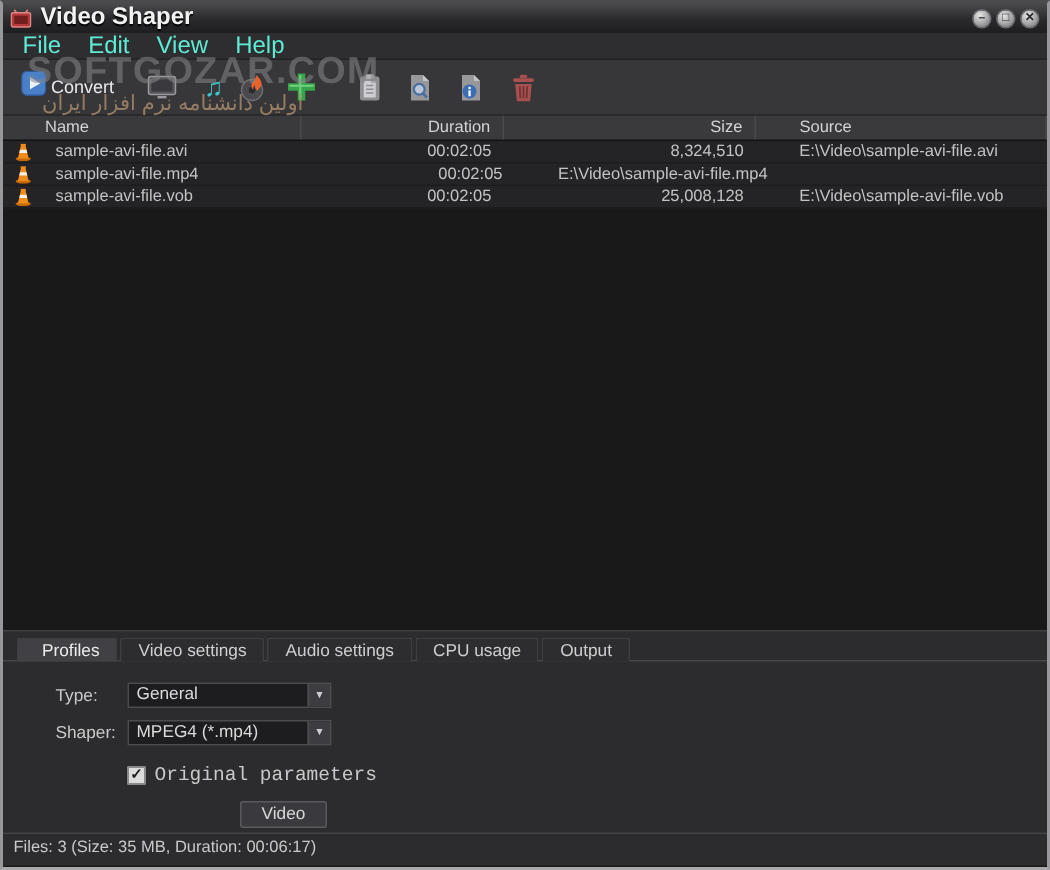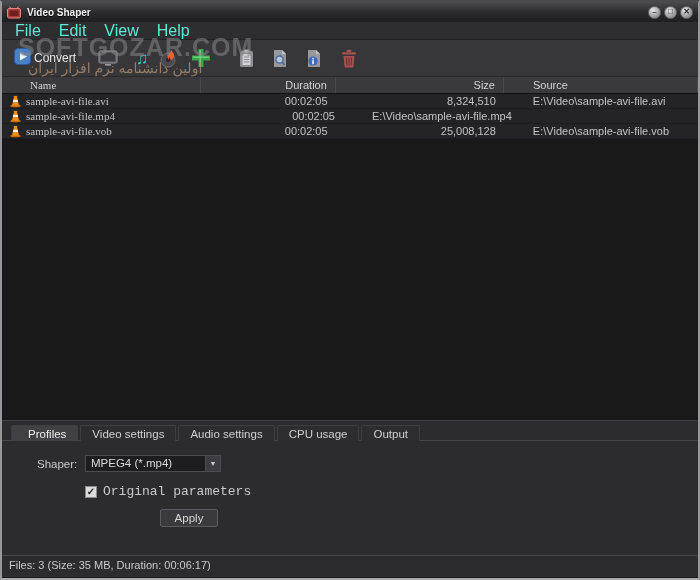--- a/index.html
+++ b/index.html
@@ -12,21 +12,21 @@
     border-bottom:2px solid #a8a8ad; border-top:2px solid #4b4b4f;
     background:#1a1a1b; overflow:hidden;
   }
 
   
   .titlebar{
     height:20px; display:flex; align-items:center; padding:0 5px;
     background:linear-gradient(#4b4b4e, #2a2a2c 55%, #1e1e20);
   }
   .app-icon{ display:inline-flex; margin-right:6px; }
-  .title-text{ font-size:10px; font-weight:bold; color:#f2f2f2; text-shadow:0 1px 1px #000; flex:1; }
+  .title-text{ font-size:16px; font-weight:bold; color:#f2f2f2; text-shadow:0 1px 1px #000; flex:1; }
   .win-controls{ display:flex; gap:3px; }
   .winbtn{
     width:13px; height:13px; border-radius:50%;
     background:radial-gradient(circle at 38% 30%, #e6e6e6, #8d8d90 75%);
     color:#29292b; font-size:8px; font-weight:bold;
     display:flex; align-items:center; justify-content:center; cursor:default;
     border:1px solid #6a6a6e; line-height:1;
   }
 
   
@@ -51,31 +51,31 @@
   .wm-line1{ font-size:25px; font-weight:bold; letter-spacing:1px; color:rgba(134,134,136,0.55); }
   .wm-line2{ font-size:14px; color:rgba(173,141,110,0.8); margin-left:10px; margin-top:-2px; direction:rtl; text-align:left; width:215px; }
 
   
   .grid{ height:343px; background:#19191a; }
   .grid-header{ display:flex; height:17px; background:#3a3a3d; border-bottom:1px solid #111112; }
   .gh-cell{
     font-size:11px; color:#d4d4d4; line-height:16px;
     border-right:1px solid #49494d; overflow:hidden; white-space:nowrap;
   }
-  .c-name{ width:203px;font-family:Liberation Serif, serif; } .c-dur{ width:138px; } .c-size{ width:172px; } .c-src{ width:176px; } .c-fill{ flex:1; border-right:none; }
+  .c-name{ width:203px; } .c-dur{ width:138px; } .c-size{ width:172px; } .c-src{ width:176px; } .c-fill{ flex:1; border-right:none; }
   .gh-cell.c-name{ padding-left:28px; }
   .al-r{ text-align:right; padding-right:8px; }
   .gh-cell.c-src, .gr-cell.c-src{ padding-left:7px;margin-left:22px; }
 
   .grid-row{
     display:flex; height:15px; background:#242427; border-bottom:1px solid #1c1c1e;
     font-size:11px; color:#c3c3c3; line-height:14px;
   }
   .gr-cell{ overflow:hidden; white-space:nowrap; }
-  .gr-cell.c-name{ display:flex; align-items:flex-end; gap:5px; padding-left:8px; }
+  .gr-cell.c-name{ display:flex; align-items:flex-end; gap:16px; padding-left:8px; }
 
   
   .bottom-panel{ height:135px; background:#2c2c2e; border-top:1px solid #404043; }
   .tabs-bar{ display:flex; padding:3px 0 0 9px; border-bottom:1px solid #454549; height:20px; }
   .tab{
     font-size:11.5px; color:#cfcfcf; padding:2px 11px 3px;
     background:#2d2d30; border:1px solid #3e3e42; border-bottom:none; margin-right:2px;
     border-radius:2px 2px 0 0; position:relative; top:1px; cursor:default;
   }
   .tab.active{ background:#414145; color:#ececec;padding-left:16px; }
@@ -293,29 +293,36 @@
 
     <span class="tab active">Profiles</span>
         <span class="tab">Video settings</span>
         <span class="tab">Audio settings</span>
         <span class="tab">CPU usage</span>
         <span class="tab">Output</span>
       </div>
 
     <div class="panel-form">
       <div class="form-row">
+        <span class="form-label">Type:</span>
+        <span class="combo">
+          <span class="combo-value">General</span>
+          <span class="combo-arrow">▼</span>
+        </span>
+      </div>
+      <div class="form-row">
         <span class="form-label">Shaper:</span>
         <span class="combo">
           <span class="combo-value">MPEG4 (*.mp4)</span>
           <span class="combo-arrow">▼</span>
         </span>
       </div>
       <div class="check-row">
         <span class="checkbox" id="orig-check">✓</span>
         <span class="check-label">Original parameters</span>
       </div>
-      <button class="apply-btn">Apply</button>
+      <button class="apply-btn">Video</button>
     </div>
   </div>
 
   <div class="statusbar">Files: 3 (Size: 35 MB, Duration: 00:06:17)</div>
 
 </div>
 
 </body></html>

